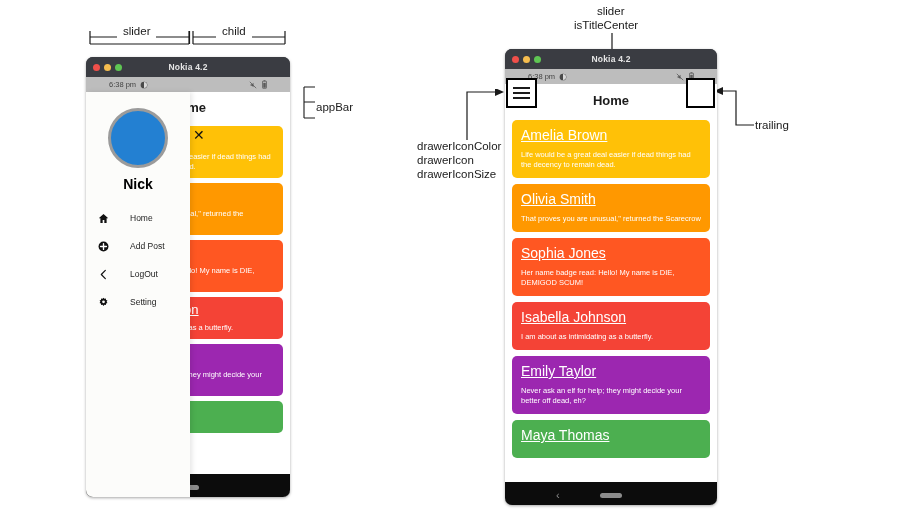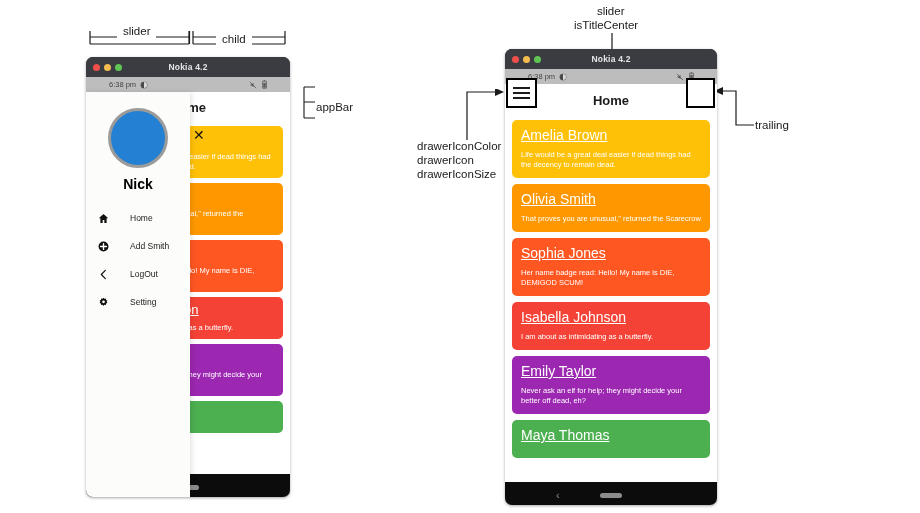--- a/index.html
+++ b/index.html
@@ -149,21 +149,21 @@
 <div id="stage">
 
   <div class="bracket" style="left:88px; top:30px; width:199px; height:16px;">
     <svg width="199" height="16" viewBox="0 0 199 16">
       <path d="M2,1 L2,14 M2,14 L101,14 M101,14 L101,1 M101.5,1 L101.5,14" stroke="#1a1a1a" stroke-width="1.2" fill="none"></path>
       <path d="M105,1 L105,14 M105,14 L197,14 M197,14 L197,1" stroke="#1a1a1a" stroke-width="1.2" fill="none"></path>
       <path d="M2,7 L101,7 M105,7 L197,7" stroke="#1a1a1a" stroke-width="1.1" fill="none"></path>
     </svg>
   </div>
   <div class="anno" style="left:117px; top:24px; background:#fff; padding:0 6px;">slider</div>
-  <div class="anno" style="left:216px; top:24px; background:#fff; padding:0 6px;margin-top:8px;">child</div>
+  <div class="anno" style="left:216px; top:24px; background:#fff; padding:0 6px;">child</div>
 
   <div class="bracket" style="left:303px; top:86px; width:14px; height:33px;">
     <svg width="14" height="33" viewBox="0 0 14 33">
       <path d="M12,1 L1,1 M1,1 L1,32 M1,32 L12,32 M1,16 L12,16" stroke="#1a1a1a" stroke-width="1.1" fill="none"></path>
     </svg>
   </div>
   <div class="anno" style="left:316px; top:100px;">appBar</div>
 
   <div class="anno" style="left:597px; top:4px;">slider</div>
   <div class="anno" style="left:574px; top:18px;">isTitleCenter</div>
@@ -270,21 +270,21 @@
             <span class="menu-label">Home</span>
           </div>
 
           <div class="menu-item">
             <span class="menu-icon">
               <svg width="11" height="11" viewBox="0 0 12 12">
                   <circle cx="6" cy="6" r="5.4" fill="#111"></circle>
                   <path d="M6 2.8 V9.2 M2.8 6 H9.2" stroke="#fff" stroke-width="1.5" stroke-linecap="round"></path>
                 </svg>
             </span>
-            <span class="menu-label">Add Smith</span>
+            <span class="menu-label">Add Post</span>
           </div>
 
 
 
           <div class="menu-item">
             <span class="menu-icon">
               <svg width="11" height="11" viewBox="0 0 12 12">
                   <path d="M8 1.5 L3.6 6 L8 10.5" stroke="#111" stroke-width="1.3" fill="none" stroke-linecap="round" stroke-linejoin="round"></path>
                 </svg>
             </span>

